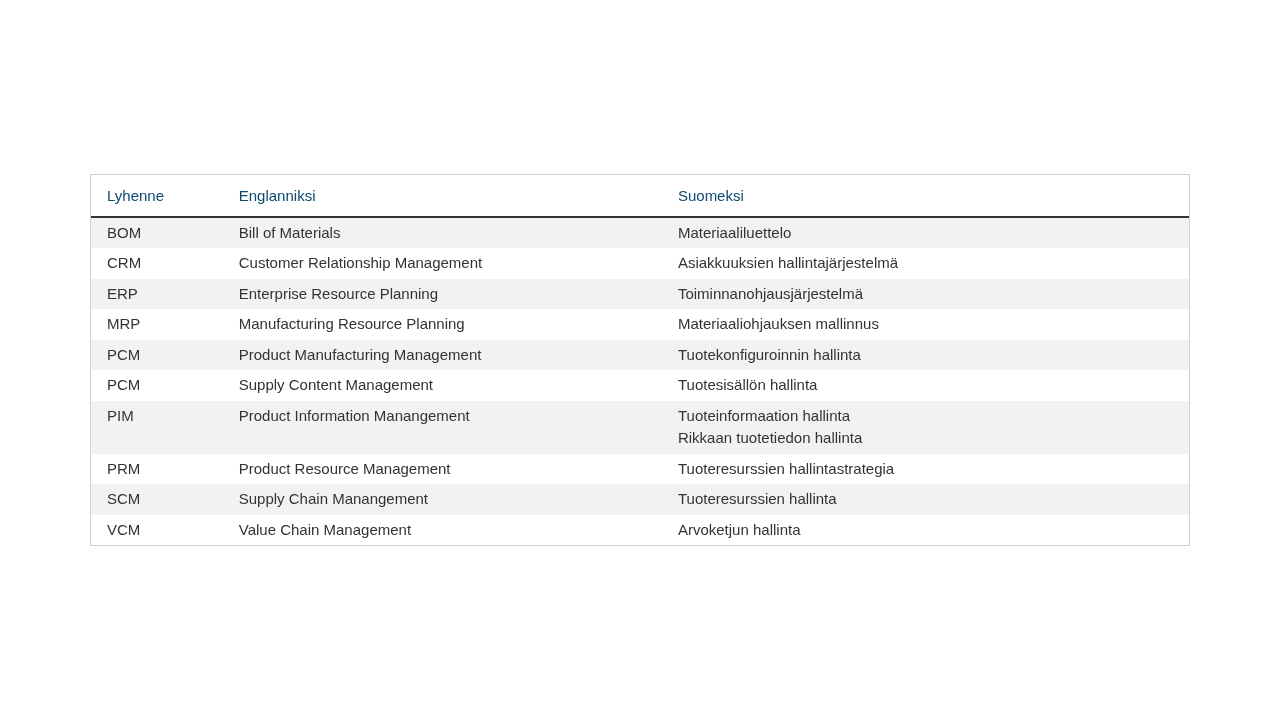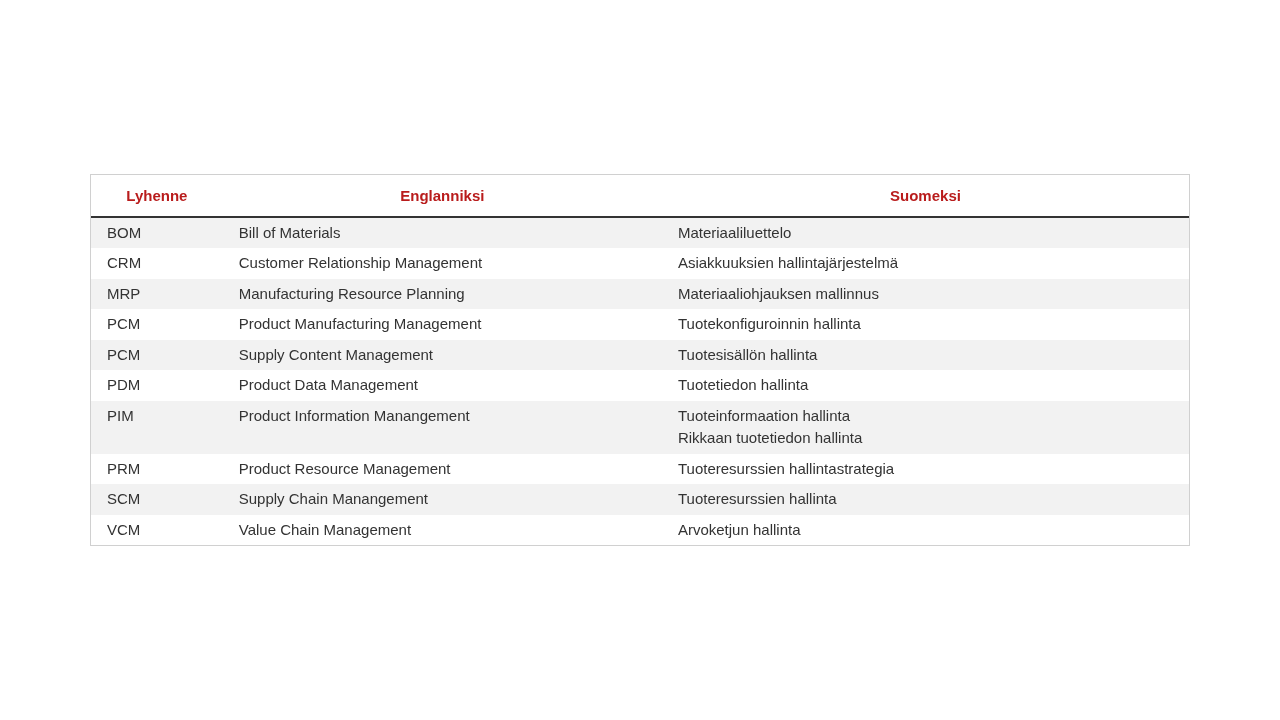--- a/index.html
+++ b/index.html
@@ -29,24 +29,24 @@
       border-collapse: collapse;
     }
 
     thead tr {
       background: #ffffff;
       border-bottom: 2px solid #333333;
     }
 
     thead th {
       padding: 12px 16px;
-      text-align: center;
-      font-weight: bold;
+      text-align: left;
+      font-weight: normal;
       font-size: 15px;
-      color: #b91c1c;
+      color: #0c4a6e;
     }
 
     tbody tr:nth-child(odd) {
       background: #f2f2f2;
     }
 
     tbody tr:nth-child(even) {
       background: #ffffff;
     }
 
@@ -87,38 +87,38 @@
           <td class="col-lyhenne">BOM</td>
           <td class="col-english">Bill of Materials</td>
           <td class="col-finnish">Materiaaliluettelo</td>
         </tr>
         <tr>
           <td class="col-lyhenne">CRM</td>
           <td class="col-english">Customer Relationship Management</td>
           <td class="col-finnish">Asiakkuuksien hallintajärjestelmä</td>
         </tr>
         <tr>
+          <td class="col-lyhenne">ERP</td>
+          <td class="col-english">Enterprise Resource Planning</td>
+          <td class="col-finnish">Toiminnanohjausjärjestelmä</td>
+        </tr>
+        <tr>
           <td class="col-lyhenne">MRP</td>
           <td class="col-english">Manufacturing Resource Planning</td>
           <td class="col-finnish">Materiaaliohjauksen mallinnus</td>
         </tr>
         <tr>
           <td class="col-lyhenne">PCM</td>
           <td class="col-english">Product Manufacturing Management</td>
           <td class="col-finnish">Tuotekonfiguroinnin hallinta</td>
         </tr>
         <tr>
           <td class="col-lyhenne">PCM</td>
           <td class="col-english">Supply Content Management</td>
           <td class="col-finnish">Tuotesisällön hallinta</td>
-        </tr>
-        <tr>
-          <td class="col-lyhenne">PDM</td>
-          <td class="col-english">Product Data Management</td>
-          <td class="col-finnish">Tuotetiedon hallinta</td>
         </tr>
         <tr>
           <td class="col-lyhenne">PIM</td>
           <td class="col-english">Product Information Manangement</td>
           <td class="col-finnish">Tuoteinformaation hallinta<br>Rikkaan tuotetiedon hallinta</td>
         </tr>
         <tr>
           <td class="col-lyhenne">PRM</td>
           <td class="col-english">Product Resource Management</td>
           <td class="col-finnish">Tuoteresurssien hallintastrategia</td>

